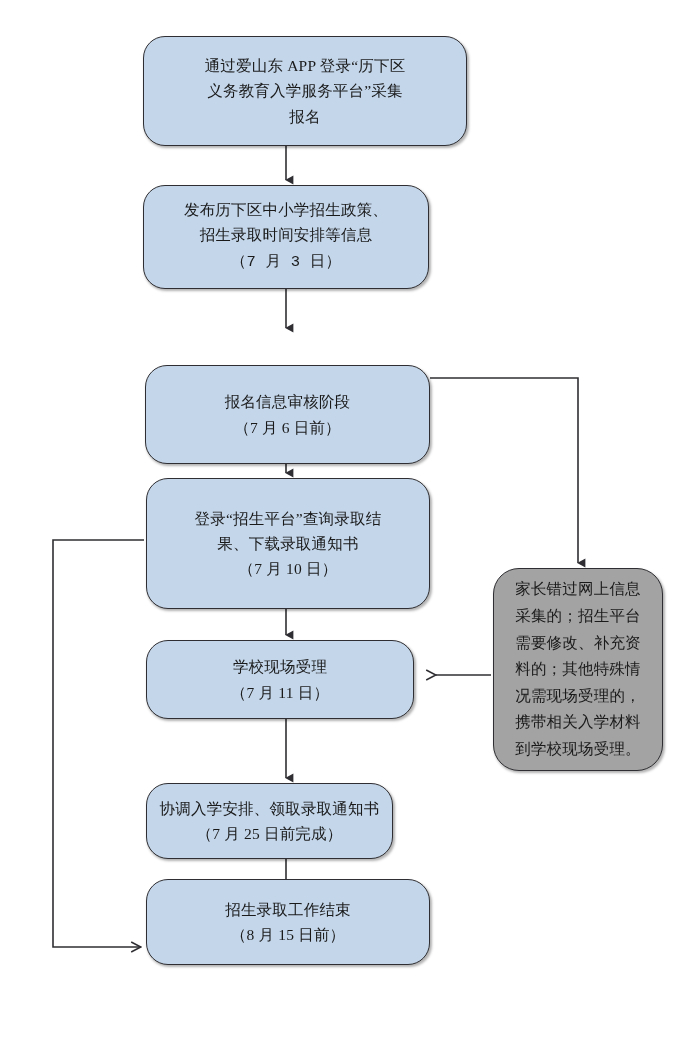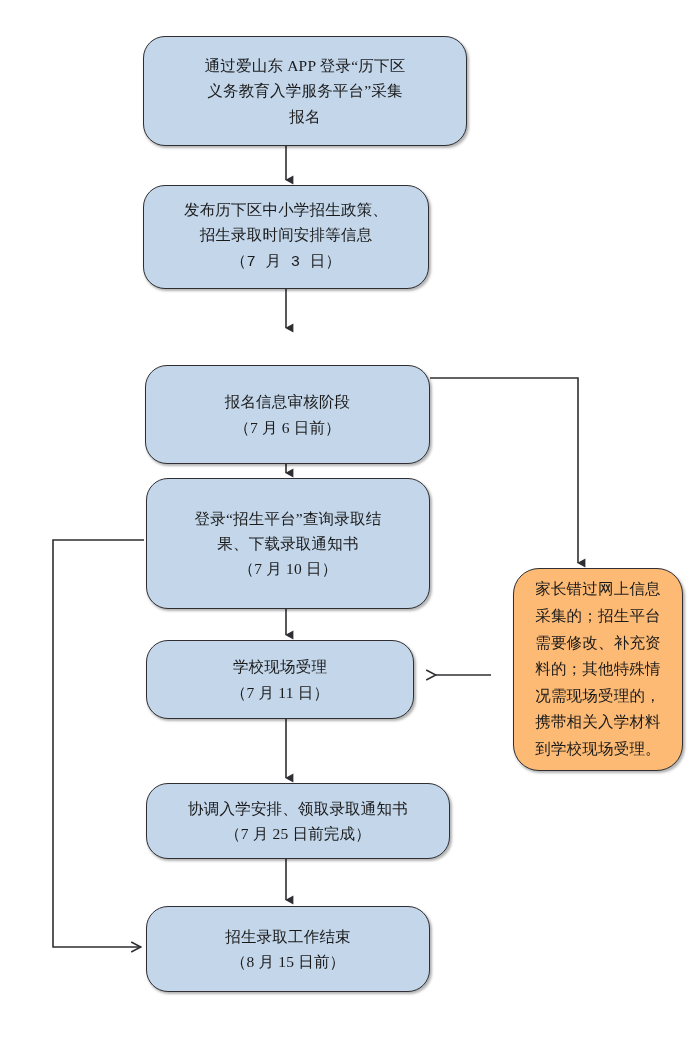--- a/index.html
+++ b/index.html
@@ -45,23 +45,22 @@
     text-align: center;
     color: #1a1a1a;
     box-shadow: 1.5px 2px 2.5px rgba(0,0,0,0.30);
   }
 
   .node-process {
     background: #c3d6ea;
   }
 
   .node-note {
-    background: #fdba74;
+    background: #a3a3a3;
     border-radius: 26px;
-    margin-left: 20px;
   }
 
   .node-text {
     display: block;
     width: 100%;
     padding: 0 12px;
     box-sizing: border-box;
     font-size: 15.5px;
     line-height: 1.62;
     letter-spacing: 0.2px;
@@ -73,22 +72,22 @@
     line-height: 1.72;
     padding: 0 16px;
   }
 
   
   #node-1 { left: 143px; top: 36px;  width: 324px; height: 110px; }
   #node-2 { left: 143px; top: 185px; width: 286px; height: 104px; font-family: Liberation Mono, monospace; }
   #node-3 { left: 145px; top: 333px; width: 285px; height: 99px; margin-top: 32px;  }
   #node-4 { left: 146px; top: 478px; width: 284px; height: 131px; }
   #node-5 { left: 146px; top: 640px; width: 268px; height: 79px;  }
-  #node-6 { left: 146px; top: 783px; width: 304px; height: 76px;  }
-  #node-7 { left: 146px; top: 906px; width: 284px; height: 86px;  }
+  #node-6 { left: 146px; top: 783px; width: 247px; height: 76px;  }
+  #node-7 { left: 146px; top: 879px; width: 284px; height: 86px;  }
   #node-note { left: 493px; top: 568px; width: 170px; height: 203px; }
 </style>
 </head>
 <body>
 
 <div id="flowchart-root">
 
   <svg id="connector-layer" viewBox="0 0 700 1051" width="700" height="1051" xmlns="http://www.w3.org/2000/svg">
     <defs>
       <marker id="arrow-down" markerWidth="11" markerHeight="11" refX="5.5" refY="8.6" orient="auto" markerUnits="userSpaceOnUse">

